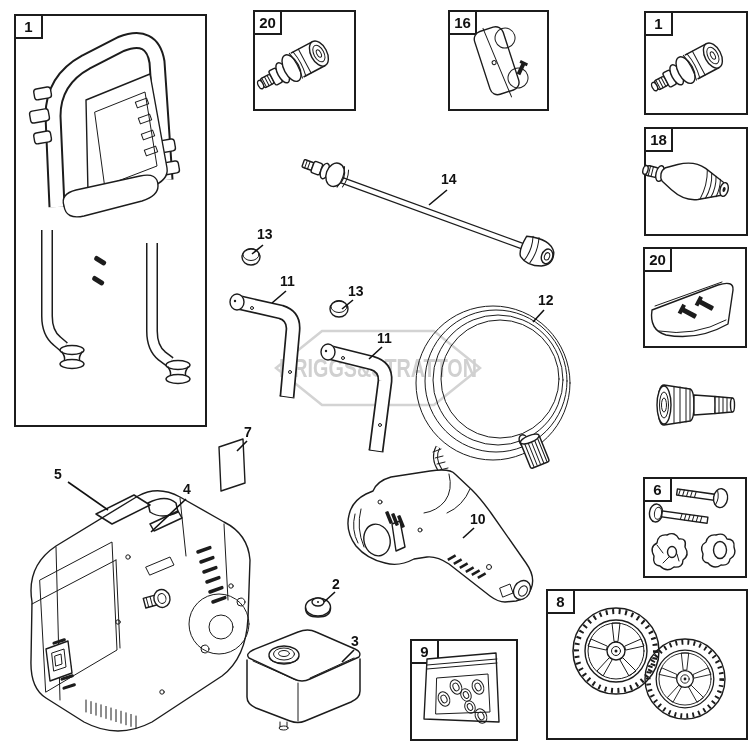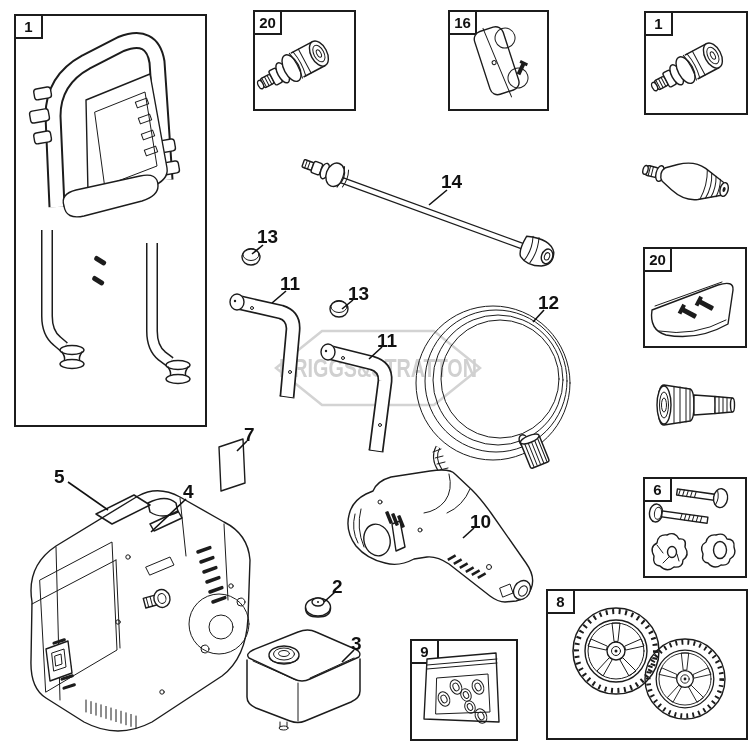--- a/index.html
+++ b/index.html
@@ -1,21 +1,21 @@
 <!DOCTYPE html>
 <html><head>
 <meta charset="utf-8">
 <style>
   html,body{margin:0;padding:0;background:#fff;}
   #stage{position:relative;width:754px;height:744px;background:#fff;overflow:hidden;
          font-family:"Liberation Sans",sans-serif;color:#111;}
   .cbox{position:absolute;border:2px solid #1c1c1c;background:transparent;z-index:1;}
   .plate{position:absolute;left:-2px;top:-2px;width:25px;height:21px;border:2px solid #1c1c1c;
          background:#fff;font-weight:bold;font-size:15px;line-height:21px;text-align:center;z-index:4;}
-  .plbl{position:absolute;font-weight:bold;font-size:19px;z-index:4;white-space:nowrap;}
+  .plbl{position:absolute;font-weight:bold;font-size:14px;z-index:4;white-space:nowrap;}
   #art{position:absolute;left:0;top:0;z-index:2;}
   .ln{fill:none;stroke:#1c1c1c;stroke-width:1.5;stroke-linecap:round;stroke-linejoin:round;}
   .lnf{fill:#fff;stroke:#1c1c1c;stroke-width:1.4;stroke-linejoin:round;}
   .lt{fill:none;stroke:#1c1c1c;stroke-width:1;stroke-linecap:round;stroke-linejoin:round;}
   .dk{fill:#1c1c1c;stroke:none;}
   .tO{fill:none;stroke:#1c1c1c;stroke-linejoin:round;}
   .tI{fill:none;stroke:#fff;stroke-linejoin:round;}
   .ld{stroke:#111;stroke-width:1.6;}
   .wm{stroke:#d3d3d3;fill:none;stroke-width:2.5;}
   .wmt{fill:#d0d0d0;font-weight:bold;font-family:"Liberation Sans",sans-serif;}
@@ -30,20 +30,23 @@
     <div class="plate">1</div>
     </div>
   <div class="cbox" style="left:253px;top:10px;width:99px;height:97px">
     <div class="plate">20</div>
     </div>
   <div class="cbox" style="left:448px;top:10px;width:97px;height:97px">
     <div class="plate">16</div>
     </div>
   <div class="cbox" style="left:644px;top:11px;width:100px;height:100px">
     <div class="plate">1</div>
+    </div>
+  <div class="cbox" style="left:644px;top:127px;width:100px;height:105px">
+    <div class="plate">18</div>
     </div>
   <div class="cbox" style="left:643px;top:247px;width:100px;height:97px">
     <div class="plate">20</div>
     </div>
   <div class="cbox" style="left:643px;top:477px;width:100px;height:97px">
     <div class="plate">6</div>
     </div>
   <div class="cbox" style="left:546px;top:589px;width:198px;height:147px">
     <div class="plate">8</div>
     </div>

